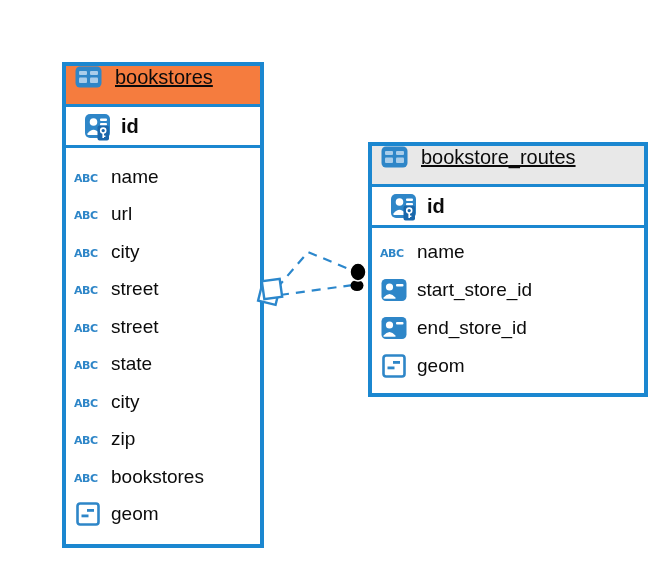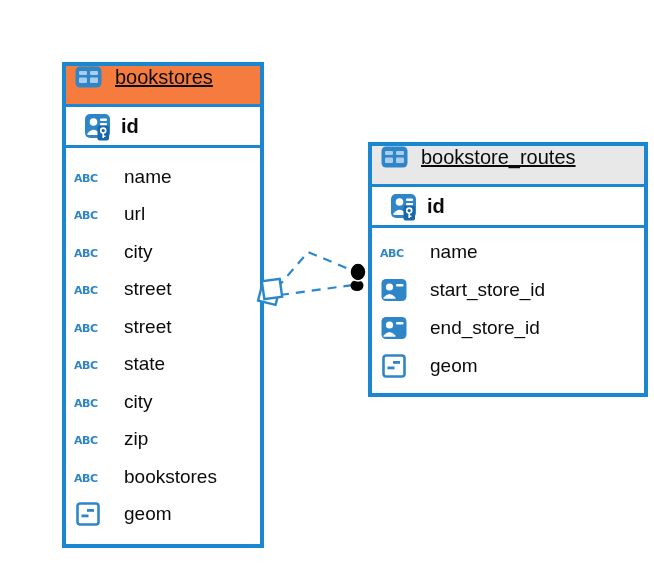--- a/index.html
+++ b/index.html
@@ -25,21 +25,21 @@
   #t-bookstores .t-header{background:var(--orange);}
   #t-routes .t-header{background:var(--gray);}
 
   .pk-row{height:41px;display:flex;align-items:center;padding-left:16px;gap:7px;
           border-bottom:3px solid var(--blue);font-size:20px;font-weight:bold;background:#fff;}
 
   .fields{background:#fff;}
   #t-bookstores .fields{padding-top:10px;}
   #t-routes .fields{padding-top:5px;}
 
-  .f-row{display:flex;align-items:center;padding-left:6px;gap:20px;font-size:19px;white-space:nowrap;}
+  .f-row{display:flex;align-items:center;padding-left:6px;gap:7px;font-size:19px;white-space:nowrap;}
   #t-bookstores .f-row{height:37.5px;}
   #t-routes .f-row{height:38px;}
 
   .icon-box{width:32px;min-width:32px;display:flex;align-items:center;justify-content:center;}
   .t-header .icon-box{width:30px;min-width:30px;}
 
   #connector{position:absolute;left:250px;top:238px;width:126px;height:85px;pointer-events:none;}
 </style>
 </head>
 <body>

